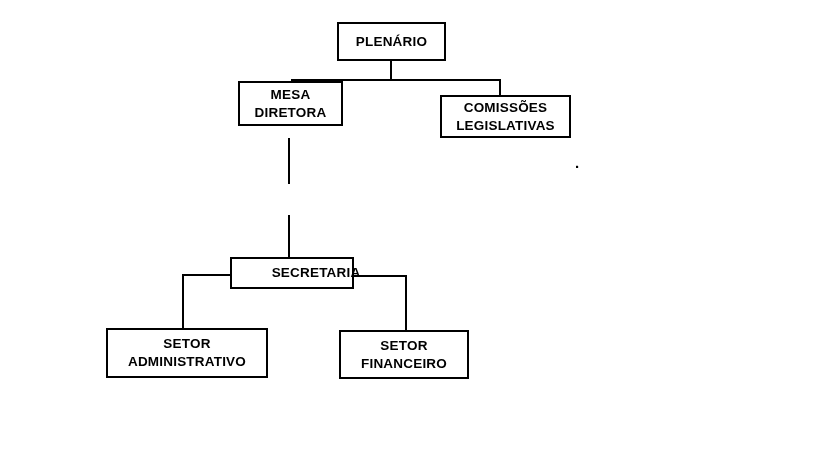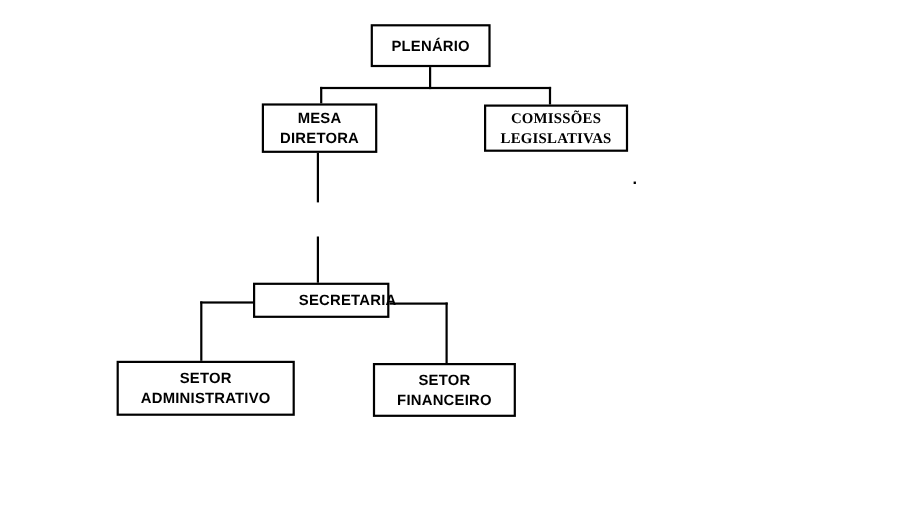--- a/index.html
+++ b/index.html
@@ -38,22 +38,22 @@
   .stray-dot {
     position: absolute;
     color: #000000;
     font-weight: bold;
     font-size: 15px;
     line-height: 1;
   }
 
   
   #node-plenario               { left: 337px; top: 22px;  width: 109px; height: 39px; }
-  #node-mesa-diretora          { left: 238px; top: 94px;  width: 105px; height: 45px; }
-  #node-comissoes-legislativas { left: 440px; top: 95px;  width: 131px; height: 43px; font-family: Liberation Serif, serif; }
+  #node-mesa-diretora          { left: 238px; top: 81px;  width: 105px; height: 45px; }
+  #node-comissoes-legislativas { left: 440px; top: 95px;  width: 131px; height: 43px; }
   #node-presidencia            { left: 232px; top: 183px; width: 126px; height: 33px; }
   #node-secretaria             { left: 230px; top: 257px; width: 124px; height: 32px; padding-left: 48px; }
   #node-setor-administrativo   { left: 106px; top: 328px; width: 162px; height: 50px; }
   #node-setor-financeiro       { left: 339px; top: 330px; width: 130px; height: 49px; }
 
   
   #line-plenario-stem     { left: 390px; top: 60px;  width: 2px;   height: 21px; }
   #line-top-hbar          { left: 291px; top: 79px;  width: 210px; height: 2px; }
   #line-drop-mesa         { left: 291px; top: 79px;  width: 2px;   height: 16px; }
   #line-drop-comissoes    { left: 499px; top: 79px;  width: 2px;   height: 17px; }

